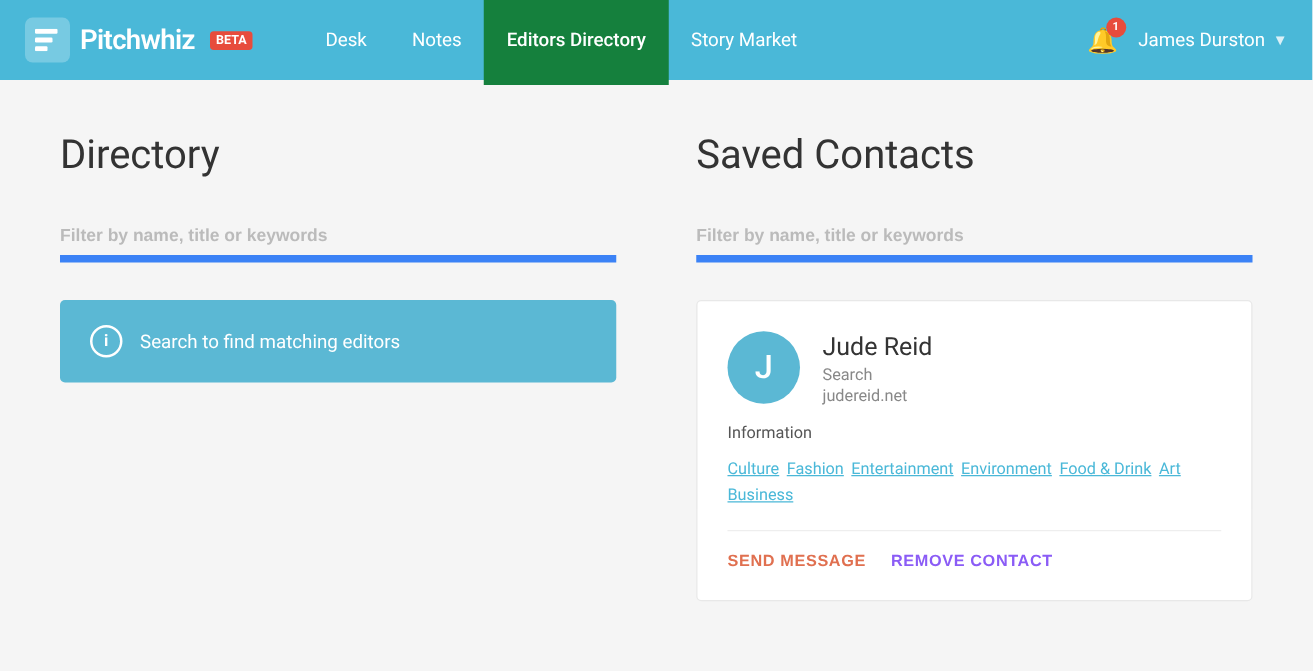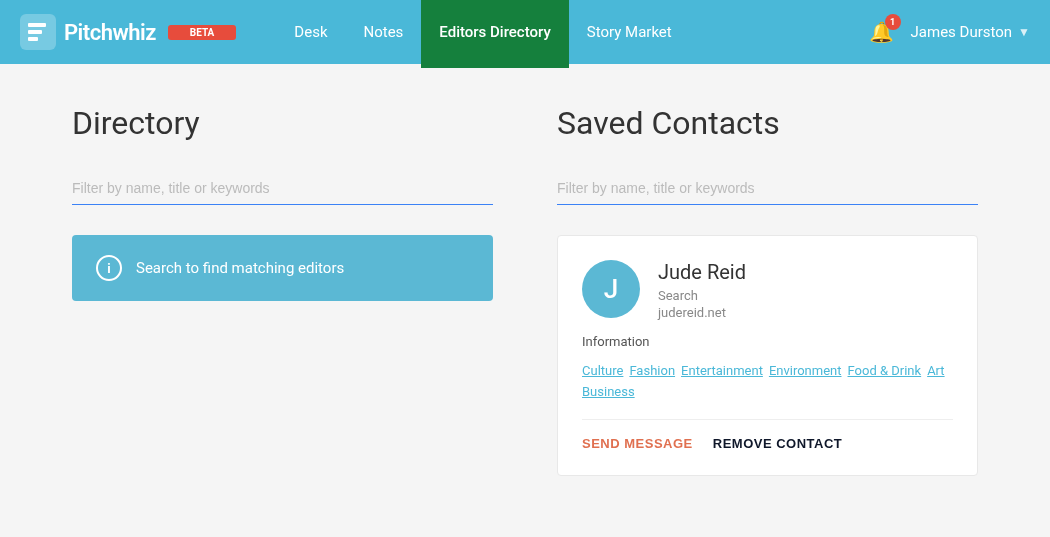--- a/index.html
+++ b/index.html
@@ -34,21 +34,21 @@
       color: white;
       font-size: 22px;
       font-weight: 600;
       letter-spacing: -0.5px;
     }
     .nav-beta {
       background: #e74c3c;
       color: white;
       font-size: 10px;
       font-weight: 700;
-      padding: 2px 22px;
+      padding: 2px 5px;
       border-radius: 3px;
       margin-left: 4px;
       vertical-align: super;
       text-transform: uppercase;
     }
     .nav-links {
       display: flex;
       align-items: center;
       gap: 0;
       flex: 1;
@@ -104,43 +104,44 @@
       gap: 6px;
     }
     .nav-caret {
       font-size: 12px;
       opacity: 0.8;
     }
 
     
     .content {
       display: flex;
-      padding: 40px 72px;
+      padding: 40px 48px;
       gap: 64px;
       max-width: 1050px;
     }
     .panel {
       flex: 1;
     }
     .panel-title {
       font-size: 32px;
       font-weight: 400;
       color: #333;
       margin-bottom: 30px;
     }
     .filter-input {
       width: 100%;
       border: none;
-      border-bottom: 1px solid #3b82f6;
+      border-bottom: 6px solid #3b82f6;
       padding: 8px 0;
       font-size: 14px;
       color: #aaa;
       background: transparent;
       outline: none;
       margin-bottom: 30px;
+      font-weight: bold;
     }
     .filter-input::placeholder { color: #bbb; }
 
     
     .search-info-box {
       background: #5bb8d4;
       border-radius: 4px;
       padding: 20px 24px;
       display: flex;
       align-items: center;
@@ -234,21 +235,21 @@
       font-size: 13px;
       font-weight: 700;
       letter-spacing: 0.5px;
       text-transform: uppercase;
       background: none;
       border: none;
       cursor: pointer;
       padding: 0;
     }
     .contact-action-btn.send { color: #e07050; }
-    .contact-action-btn.remove { color: #0f172a; }
+    .contact-action-btn.remove { color: #8b5cf6; }
   </style>
 </head>
 <body>
 
 <nav class="navbar">
   <div class="nav-logo">
     <div class="nav-logo-icon">
       <svg width="20" height="18" viewBox="0 0 20 18" fill="none">
         <rect x="0" y="0" width="18" height="4" rx="1" fill="white"></rect>
         <rect x="0" y="7" width="14" height="4" rx="1" fill="white"></rect>

